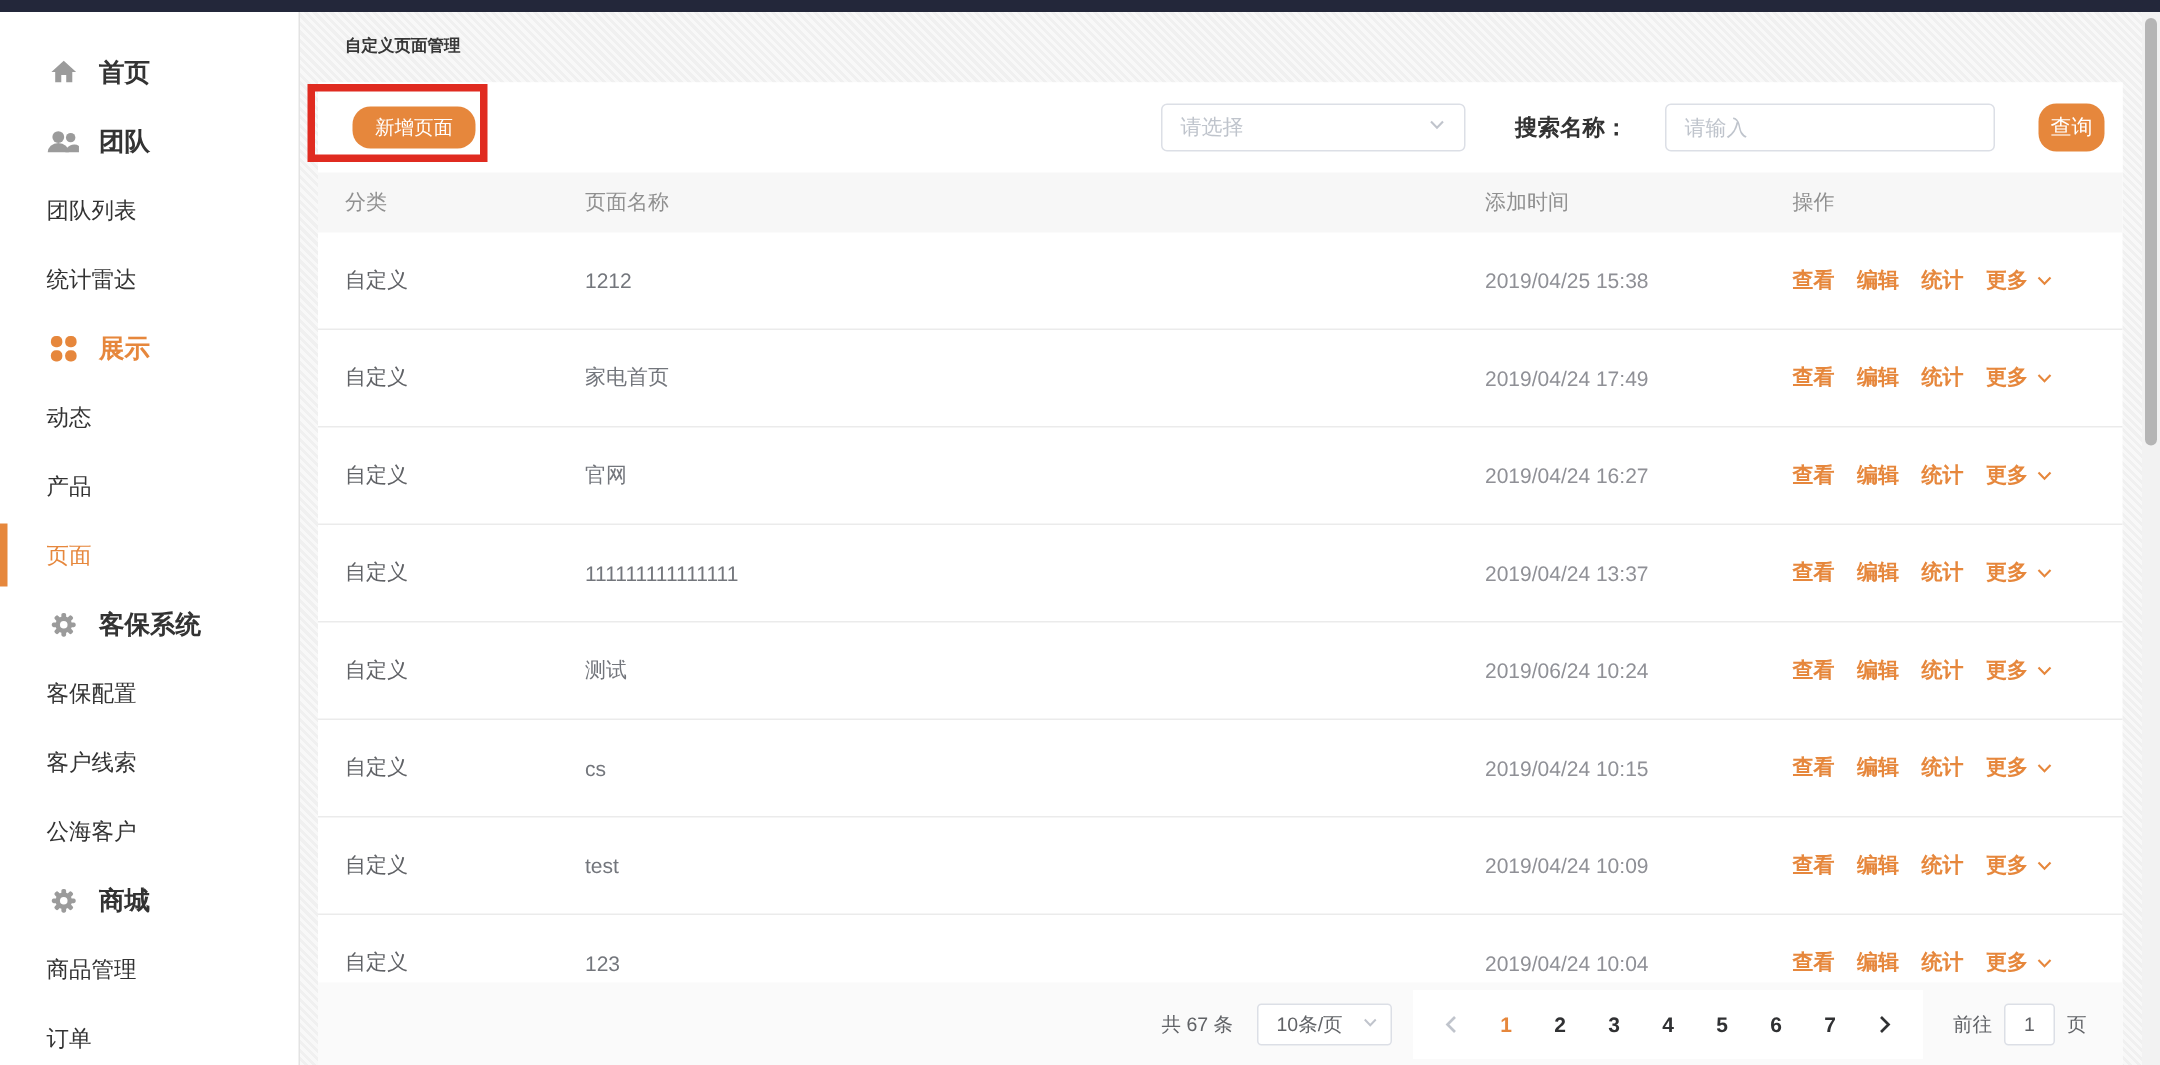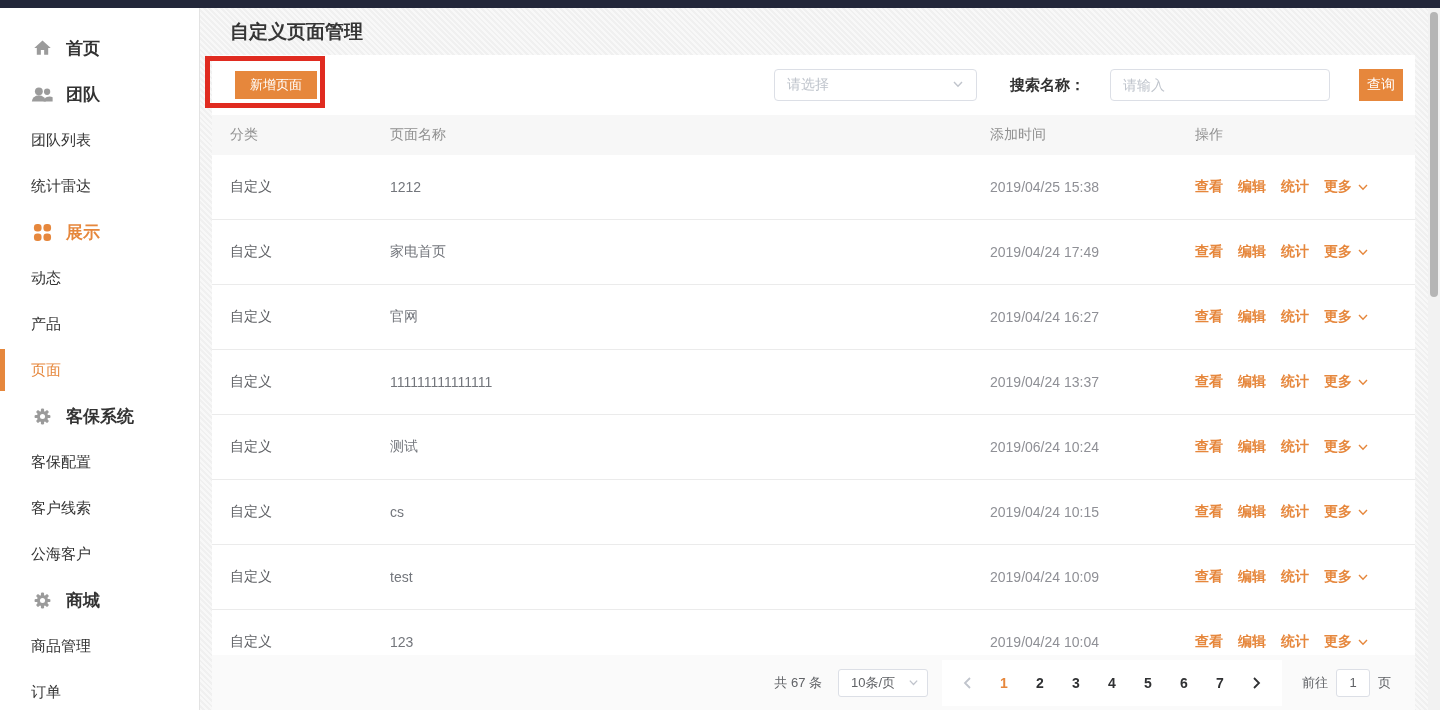--- a/index.html
+++ b/index.html
@@ -20,27 +20,27 @@
   .side-item.lvl2 { padding-left:31px; }
   .side-item.lvl2 .lbl { font-size:15px; color:#333; }
   .side-item.hl .lbl { color:#e6873c; }
   .side-item.active .lbl { color:#e6873c; }
   .side-item.active::before { content:""; position:absolute; left:0; top:2px; bottom:2px; width:5px; background:#e6873c; }
 
   
   .main { position:absolute; left:200px; top:8px; right:0; bottom:0;
           background-color:#f0f0f0;
           background-image:repeating-linear-gradient(45deg, rgba(255,255,255,.55) 0 2px, rgba(0,0,0,0) 2px 4px); }
-  .page-title { height:47px; line-height:47px; padding-left:30px; font-size:19px; font-weight:700; color:#363636; }
+  .page-title { height:47px; line-height:47px; padding-left:30px; font-size:11px; font-weight:700; color:#363636; }
 
   .card { position:absolute; left:12px; right:25px; top:47px; bottom:0; background:#fff; }
 
   
   .toolbar { height:60px; display:flex; align-items:center; padding:0 12px; background:#fff; }
-  .btn { border:none; border-radius:0; background:#e6873c; color:#fff; cursor:pointer;
+  .btn { border:none; border-radius:12px; background:#e6873c; color:#fff; cursor:pointer;
          font-family:Liberation Mono, monospace; }
   .btn-add { margin-left:11px; width:82px; height:28px; font-size:13px; }
   .toolbar-right { margin-left:auto; display:flex; align-items:center;gap:15px; }
   .select-box { width:203px; height:32px; border:1px solid #dcdfe6; border-radius:4px; background:#fff;
                 display:flex; align-items:center; padding:0 12px; cursor:pointer; }
   .select-box .ph { flex:1; font-size:14px; color:#bfc4cc; }
   .field-label { font-size:15px; color:#333; margin:0 10px 0 18px; font-weight:700; }
   .text-input { width:220px; height:32px; border:1px solid #dcdfe6; border-radius:4px; padding:0 12px;
                 font-size:14px; color:#606266; font-family:inherit; outline:none; }
   .text-input::placeholder { color:#bfc4cc; }

